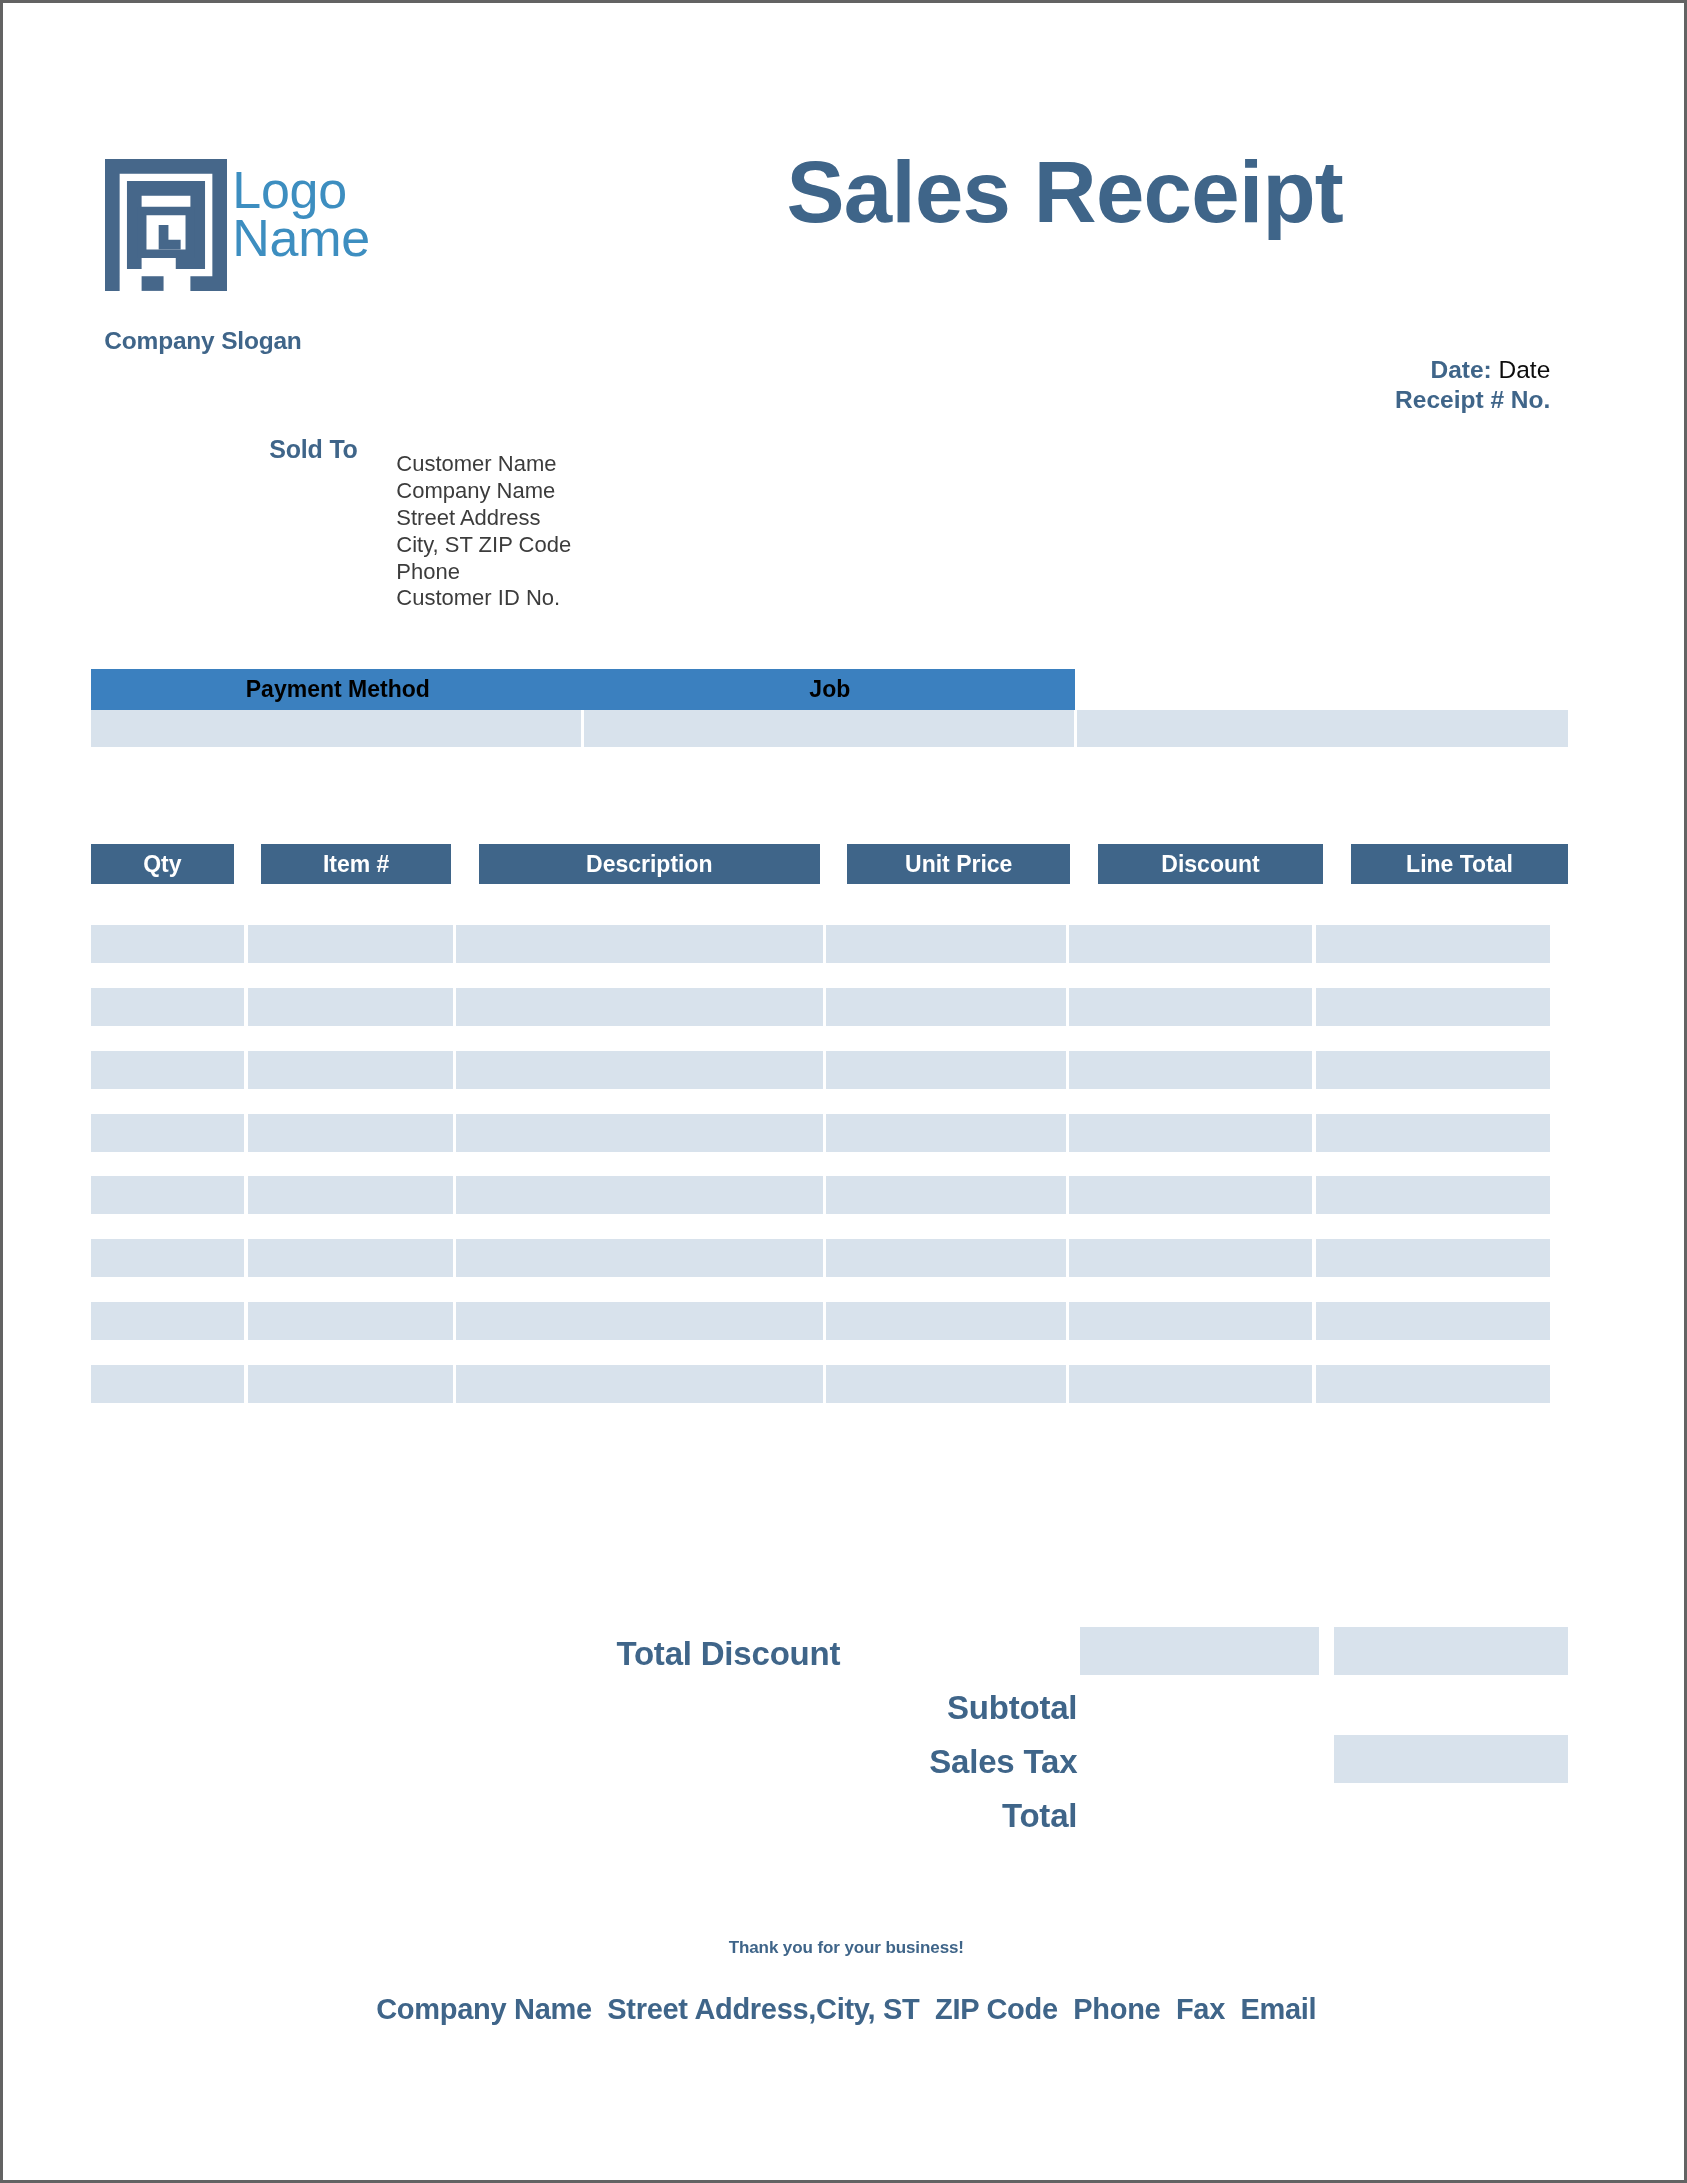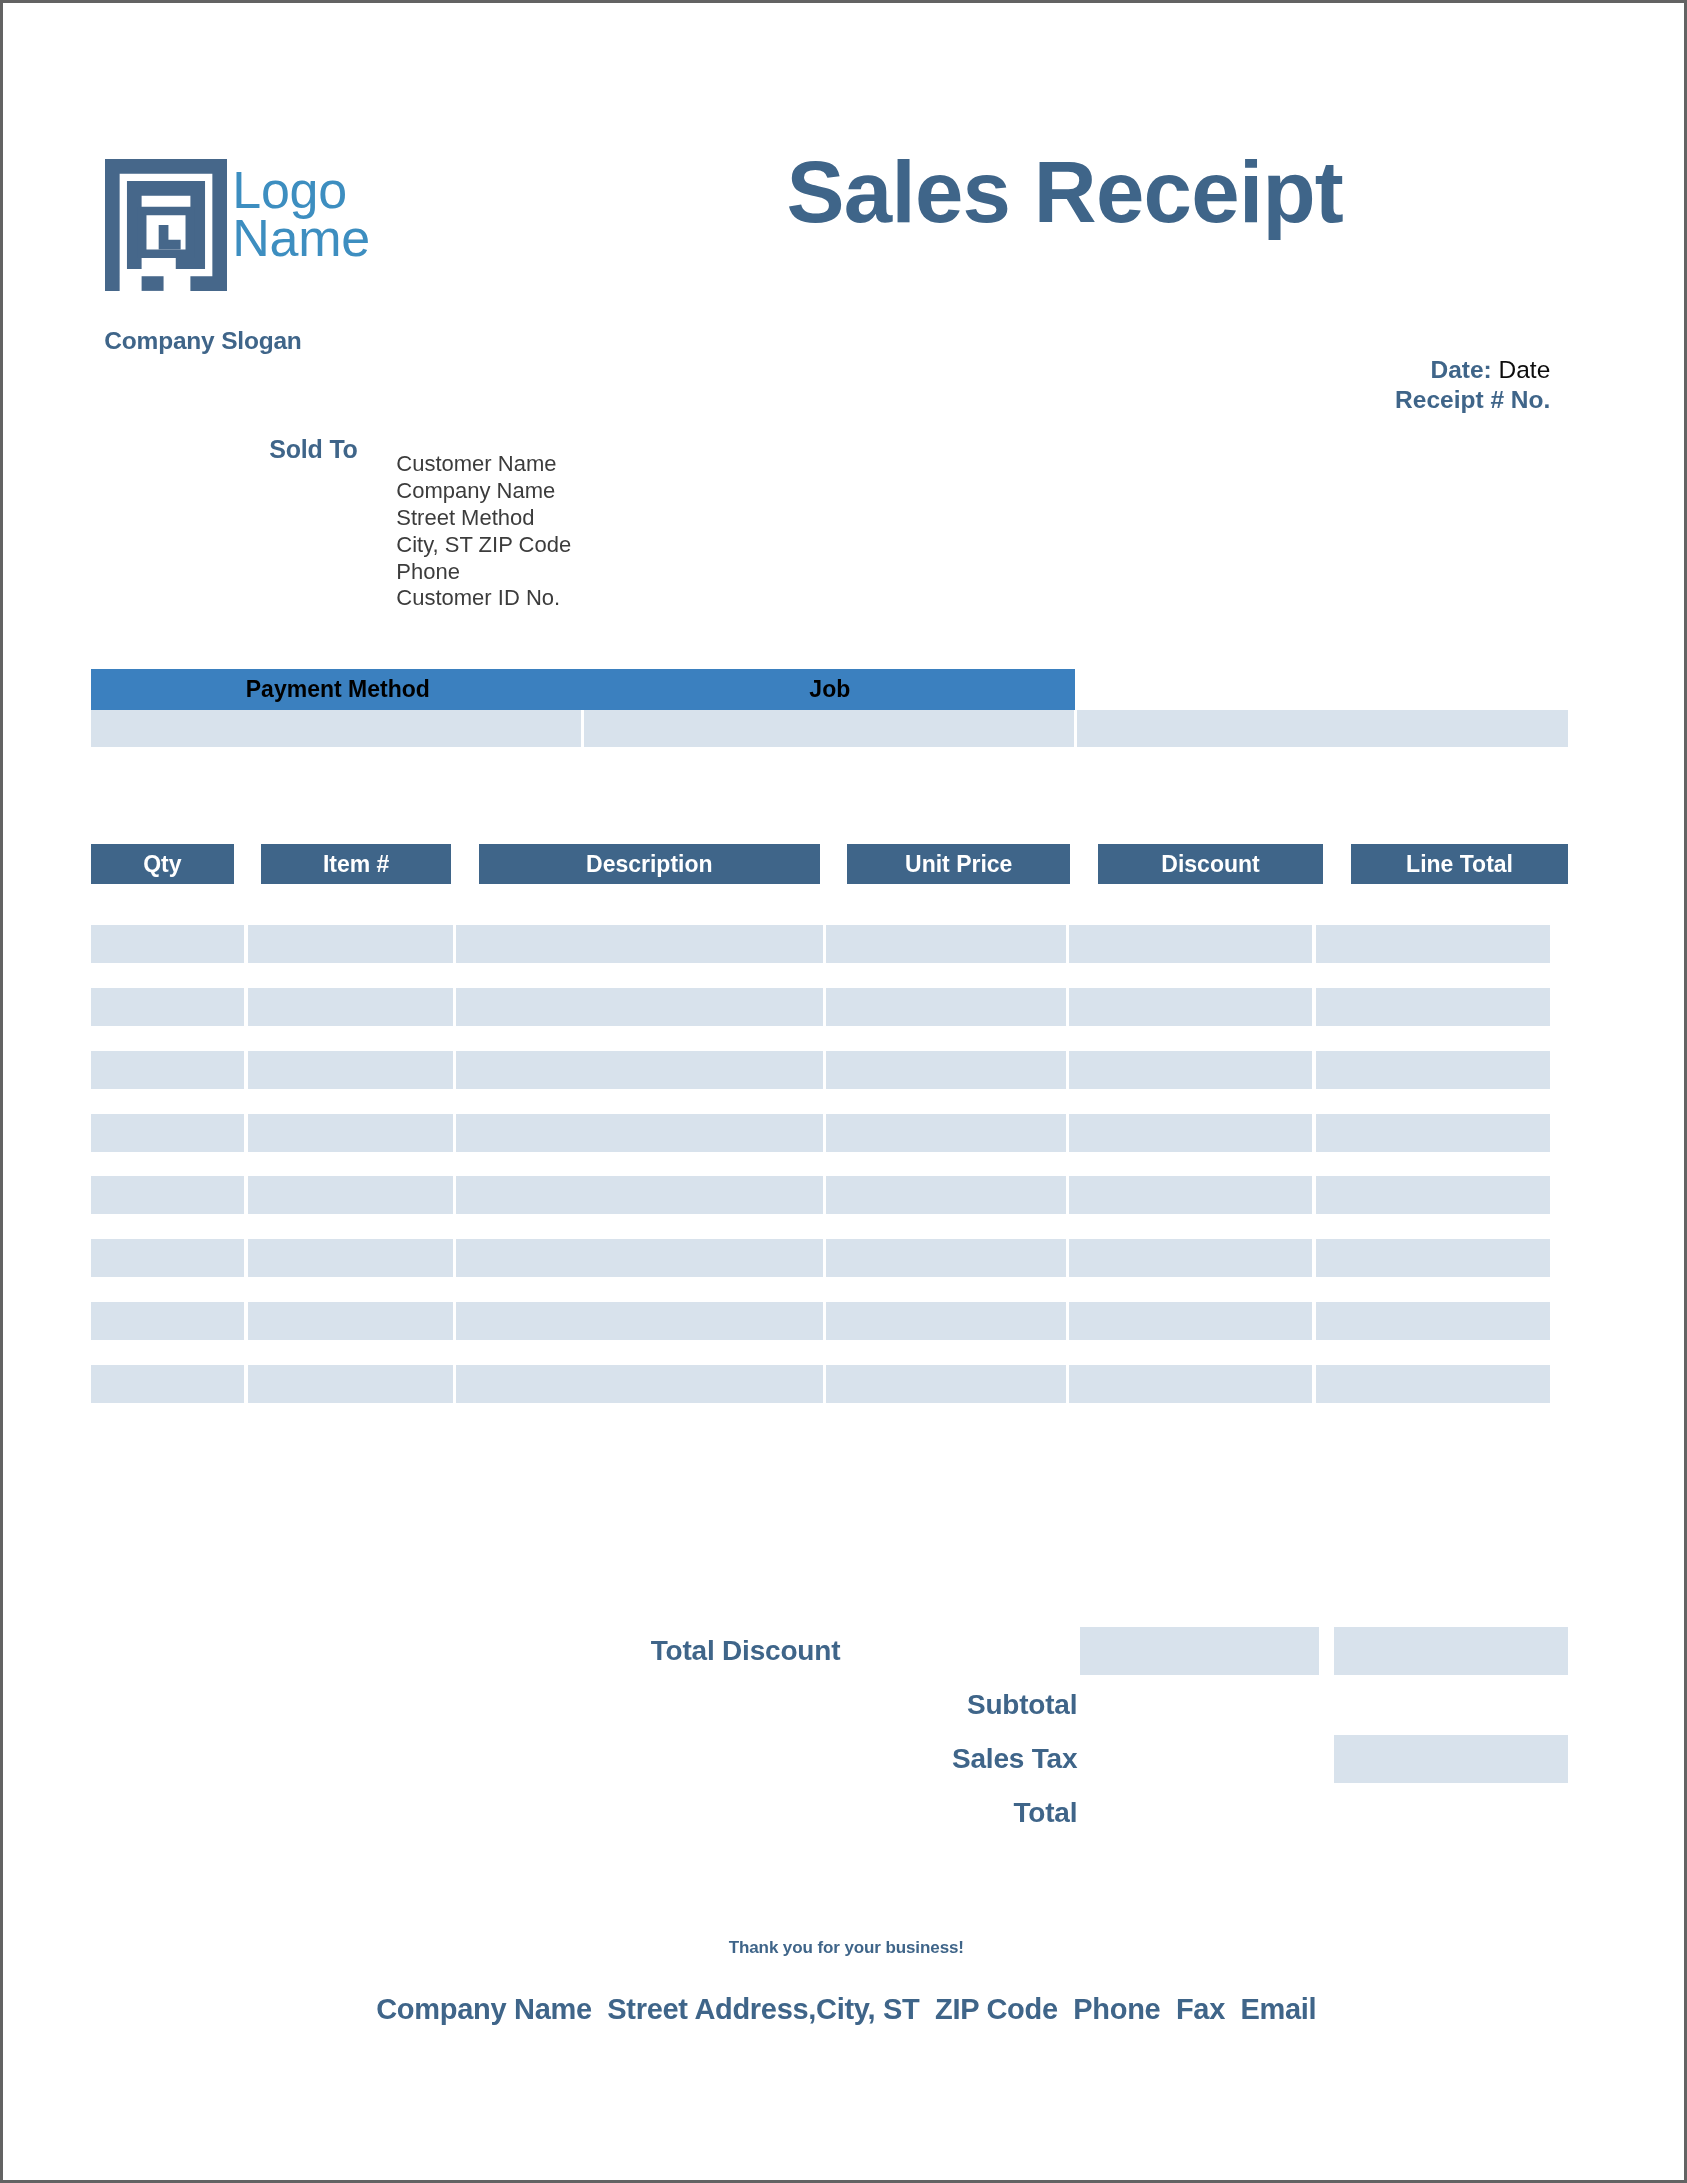--- a/index.html
+++ b/index.html
@@ -217,21 +217,21 @@
     width: 1477px;
   }
   .tot-row {
     position: relative;
     height: 54px;
   }
   .tot-label {
     position: absolute;
     right: 728px;
     top: 8px;
-    font-size: 28px;
+    font-size: 33px;
     font-weight: bold;
     color: #3f6589;
     white-space: nowrap;
     letter-spacing: -0.2px;
   }
   .tot-label.mid {
     right: 491px;
   }
   .tot-box {
     position: absolute;
@@ -300,21 +300,21 @@
       <div class="row">
         <span class="lbl-only">Receipt # No.</span>
       </div>
     </div>
   </div>
 
   <div class="soldto-label">Sold To</div>
   <div class="soldto-lines">
     <div>Customer Name</div>
     <div>Company Name</div>
-    <div>Street Method</div>
+    <div>Street Address</div>
     <div>City, ST  ZIP Code</div>
     <div>Phone</div>
     <div>Customer ID No.</div>
   </div>
 
   <div class="band pay-head">
     <div class="cell pc1">Payment Method</div>
     <div class="cell pc3">Job</div>
   </div>
   <div class="band pay-row">

